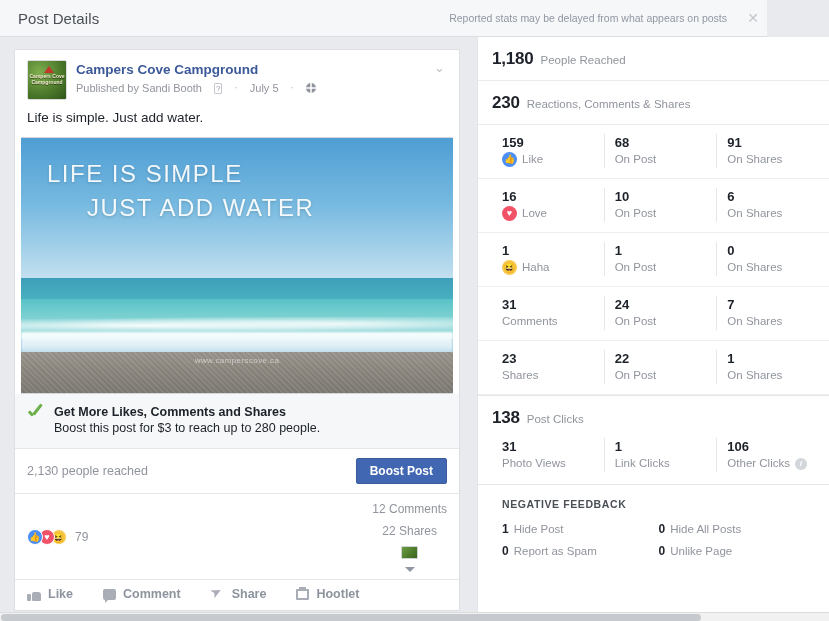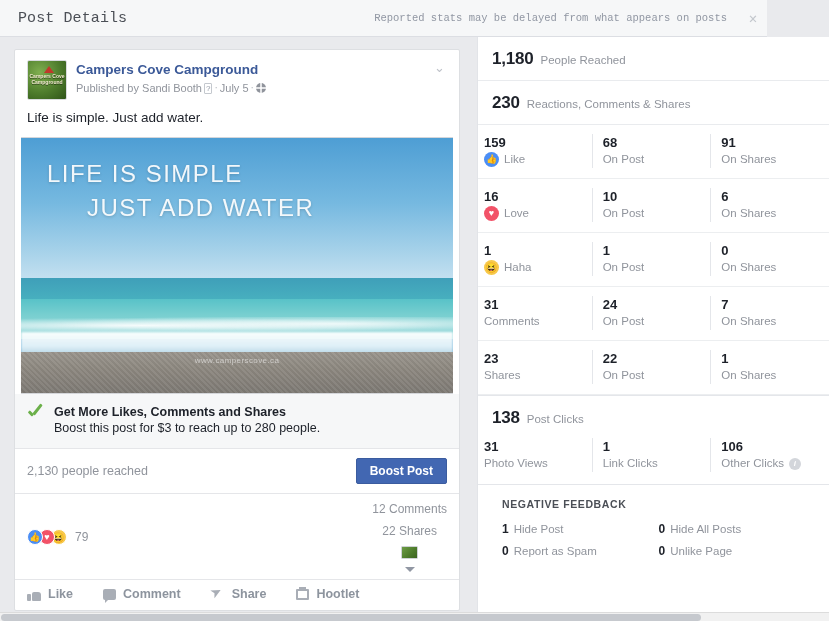--- a/index.html
+++ b/index.html
@@ -8,21 +8,21 @@
     font-family: "Liberation Sans", sans-serif;
     background: #e9eaed;
     overflow: hidden;
   }
   .window { position: relative; width: 829px; height: 621px; background: #e9eaed; }
 
   
   .titlebar {
     position: absolute; left: 0; top: 0; width: 767px; height: 37px;
     background: #f6f7f8; border-bottom: 1px solid #dcdee3;
-    display: flex; align-items: center; font-family: Liberation Mono, monospace;
+    display: flex; align-items: center;
   }
   .titlebar-title {
     font-size: 15px; color: #4b4f56; margin-left: 18px; letter-spacing: .1px;
   }
   .titlebar-note {
     margin-left: auto; font-size: 10.5px; color: #9197a3; padding-right: 12px;
   }
   .close-btn {
     width: 28px; height: 37px; display: flex; align-items: center; justify-content: center;
     color: #c3c7cd; font-size: 14px; cursor: pointer;
@@ -66,21 +66,21 @@
     border-left: 5px solid transparent; border-right: 5px solid transparent;
     border-bottom: 7px solid #c0392b;
   }
   .post-meta { margin-left: 9px; padding-top: 1px; }
   .page-name {
     font-size: 13.5px; color: #3b5998; font-weight: bold; line-height: 17px;
     cursor: pointer;
   }
   .published-line {
     font-size: 11px; color: #90949c; line-height: 16px; margin-top: 2px;
-    display: flex; align-items: center; gap: 2px;
+    display: flex; align-items: center; gap: 12px;
   }
   .pub-by { color: #90949c; }
   .qmark {
     display: inline-block; font-size: 8px; color: #9197a3;
     border: 1px solid #c4c8ce; border-radius: 1px; padding: 0 1px; line-height: 9px;
   }
   .dot-sep { color: #b3b6bd; font-size: 10px; }
   .globe-icon {
     display: inline-block; width: 10px; height: 10px; border-radius: 50%;
     background: #90949c; position: relative;
@@ -245,21 +245,21 @@
   .stat-head {
     padding: 12px 14px 11px 14px; border-bottom: 1px solid #e9ebee;
     display: flex; align-items: baseline; gap: 7px;
   }
   .stat-big { font-size: 17px; font-weight: bold; color: #1d2129; letter-spacing: -.2px; }
   .stat-label { font-size: 11.5px; color: #90949c; }
 
   .rrow {
     display: flex; border-bottom: 1px solid #eceef0; padding: 9px 0 10px 0;
   }
-  .rcell { flex: 1; padding-left: 6px; position: relative; }
+  .rcell { flex: 1; padding-left: 24px; position: relative; }
   .rcell + .rcell { border-left: 1px solid #e4e6ea; padding-left: 10px; }
   .rcell .num { font-size: 13px; font-weight: bold; color: #1d2129; line-height: 17px; }
   .rcell .lbl {
     font-size: 11.5px; color: #90949c; line-height: 17px;
     display: flex; align-items: center; gap: 5px;
   }
   .rxn {
     width: 15px; height: 15px; border-radius: 50%;
     display: inline-flex; align-items: center; justify-content: center;
     color: #fff; font-size: 9px; flex: 0 0 15px;

